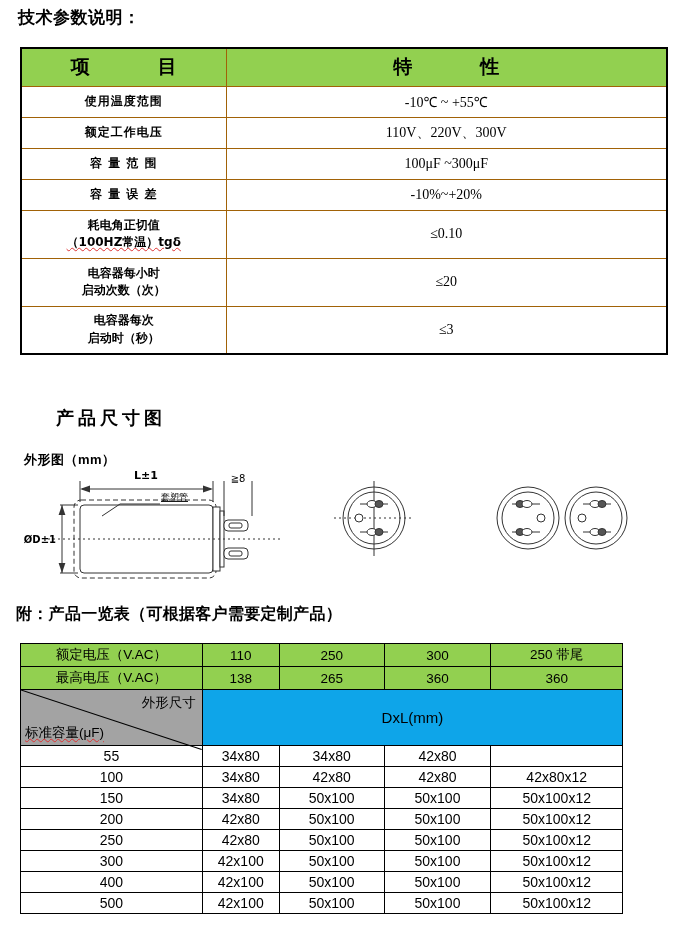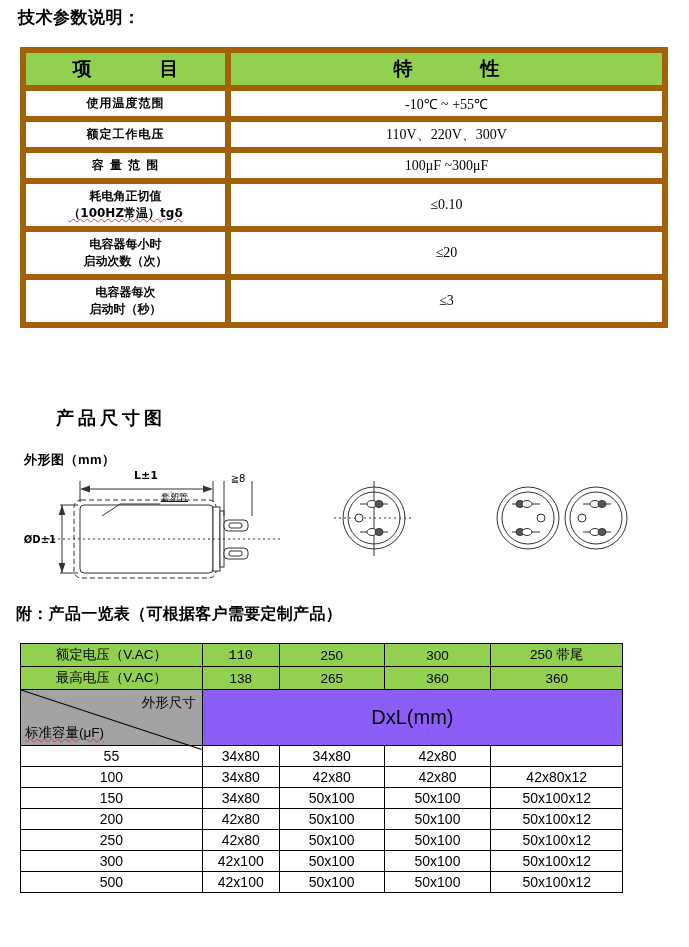--- a/index.html
+++ b/index.html
@@ -27,21 +27,21 @@
   
   #spec-table {
     position: absolute;
     left: 20px; top: 47px;
     width: 648px;
     border-collapse: collapse;
     border: 2.5px solid #000;
     table-layout: fixed;
   }
   #spec-table td {
-    border: 6px solid #a16207;
+    border: 1px solid #a16207;
     text-align: center;
     vertical-align: middle;
     color: #000;
   }
   #spec-table .col-item { width: 205px; }
   #spec-table thead td {
     background: #92d050;
     font-size: 19px;
     font-weight: bold;
     height: 38px;
@@ -88,39 +88,39 @@
   }
   #list-table td {
     border: 1px solid #000;
     text-align: center;
     vertical-align: middle;
     color: #000;
     font-family: "Liberation Sans", sans-serif;
     margin-left: 12px;
   }
   #list-table .c0 { width: 170px; }
-  #list-table .c1 { width: 72px; font-family: Liberation Mono, monospace; }
+  #list-table .c1 { width: 72px; }
   #list-table .c2 { width: 98px; }
   #list-table .c3 { width: 100px; }
   #list-table .c4 { width: 123px; }
   #list-table tr.vhead td {
     background: #92d050;
     height: 23px;
     font-size: 13.5px;
   }
   #list-table tr.vhead td.lbl { font-size: 13.5px; }
   #list-table td.corner {
     background: #a3a3a3;
     height: 56px;
     padding: 0;
     position: relative;
   }
   #list-table td.dxl {
-    background: #8b5cf6;
-    font-size: 20px;
+    background: #0ea5e9;
+    font-size: 15px;
   }
   #list-table tbody.body td {
     height: 21px;
     font-size: 14px;
   }
   .corner-inner { position: absolute; inset: 0; }
   .corner-tr {
     position: absolute; right: 6px; top: 4px;
     font-size: 13.5px; color: #000;
   }
@@ -155,20 +155,24 @@
         <td class="k sp1">使用温度范围</td>
         <td class="v">-10℃ ~ +55℃</td>
       </tr>
       <tr class="r-1line">
         <td class="k sp1">额定工作电压</td>
         <td class="v">110V、220V、300V</td>
       </tr>
       <tr class="r-1line">
         <td class="k sp1">容 量 范 围</td>
         <td class="v">100μF ~300μF</td>
+      </tr>
+      <tr class="r-1line">
+        <td class="k sp1">容 量 误 差</td>
+        <td class="v">-10%~+20%</td>
       </tr>
       <tr class="r-2line">
         <td class="k">
           <div>耗电角正切值</div>
           <div class="squiggle">（100HZ常温）tgδ</div>
         </td>
         <td class="v">≤0.10</td>
       </tr>
       <tr class="r-2line">
         <td class="k">
@@ -362,20 +366,27 @@
         <td>50x100x12</td>
       </tr>
       <tr>
         <td>300</td>
         <td>42x100</td>
         <td>50x100</td>
         <td>50x100</td>
         <td>50x100x12</td>
       </tr>
       <tr>
+        <td>400</td>
+        <td>42x100</td>
+        <td>50x100</td>
+        <td>50x100</td>
+        <td>50x100x12</td>
+      </tr>
+      <tr>
         <td>500</td>
         <td>42x100</td>
         <td>50x100</td>
         <td>50x100</td>
         <td>50x100x12</td>
       </tr>
     </tbody>
   </table>
 
 </div>

